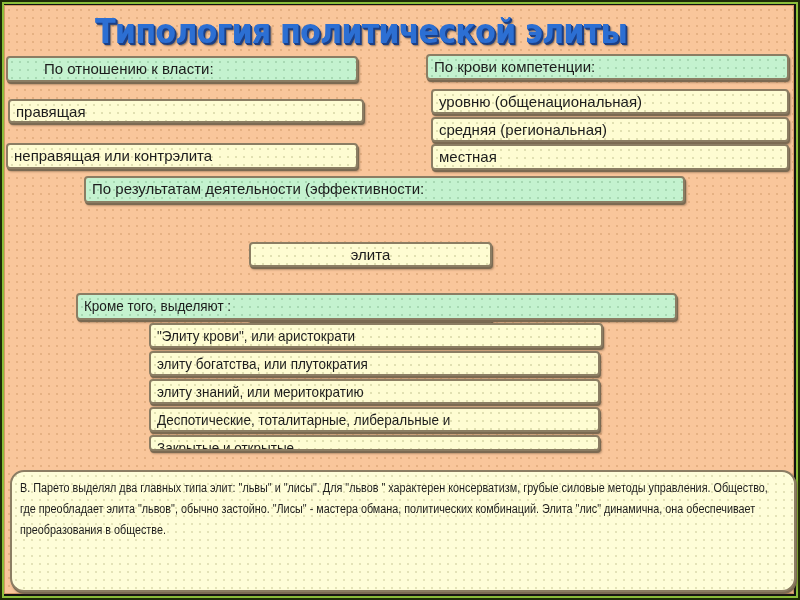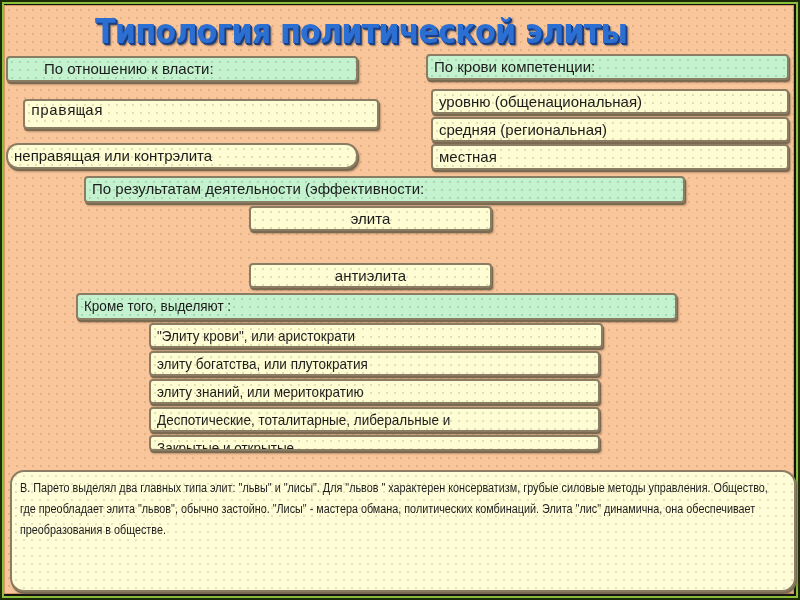--- a/index.html
+++ b/index.html
@@ -51,21 +51,21 @@
   .box.green {
     background-color: #c4f2cf;
     background-image: radial-gradient(circle, rgba(150,200,160,0.6) 0.8px, transparent 1.2px);
     background-size: 8px 8px;
   }
   .box.cream {
     background-color: #fefcd2;
     background-image: radial-gradient(circle, rgba(200,200,150,0.55) 0.8px, transparent 1.2px);
     background-size: 8px 8px;
   }
-  .box.center { text-align: center; padding: 0; }
+  .box.center { text-align: center; padding: 0; margin-top: 36px; }
   .box.condensed span { display: inline-block; transform: scaleX(0.9); transform-origin: left center; }
   .note {
     position: absolute; left: 5px; top: 464px; width: 786px; height: 122px;
     box-sizing: border-box;
     border: 2px solid #8b7d63; border-radius: 14px;
     box-shadow: 1px 2px 0 #7b6a52, 2px 3px 3px rgba(70,50,30,0.35);
     background-color: #fefdd8;
     background-image: radial-gradient(circle, rgba(200,200,150,0.5) 0.8px, transparent 1.2px);
     background-size: 8px 8px;
     padding: 6px 8px;
@@ -78,22 +78,22 @@
 
 <div class="frame">
   <div class="frame-inner1"></div>
 </div>
 
 <div class="slide">
 
   <h1 class="title">Типология политической элиты</h1>
 
   <div class="box green" style="left:1px;top:50px;width:352px;height:26px;padding-left:36px;">По отношению к власти:</div>
-  <div class="box cream" style="left:18px;top:93px;width:356px;height:30px;font-family:Liberation Mono, monospace;">правящая</div>
-  <div class="box cream" style="left:1px;top:137px;width:352px;height:26px;border-radius:12px;">неправящая или контрэлита</div>
+  <div class="box cream" style="left:3px;top:93px;width:356px;height:24px;">правящая</div>
+  <div class="box cream" style="left:1px;top:137px;width:352px;height:26px;">неправящая или контрэлита</div>
 
   <div class="box green" style="left:421px;top:48px;width:363px;height:26px;">По крови компетенции:</div>
   <div class="box cream" style="left:426px;top:83px;width:358px;height:25px;">уровню (общенациональная)</div>
   <div class="box cream" style="left:426px;top:111px;width:358px;height:25px;">средняя (региональная)</div>
   <div class="box cream" style="left:426px;top:138px;width:358px;height:26px;">местная</div>
 
   <div class="box green" style="left:79px;top:170px;width:601px;height:27px;">По результатам деятельности (эффективности:</div>
   <div class="box cream center" style="left:244px;top:200px;width:243px;height:25px;">элита</div>
   <div class="box cream center" style="left:244px;top:257px;width:243px;height:25px;">антиэлита</div>
 

